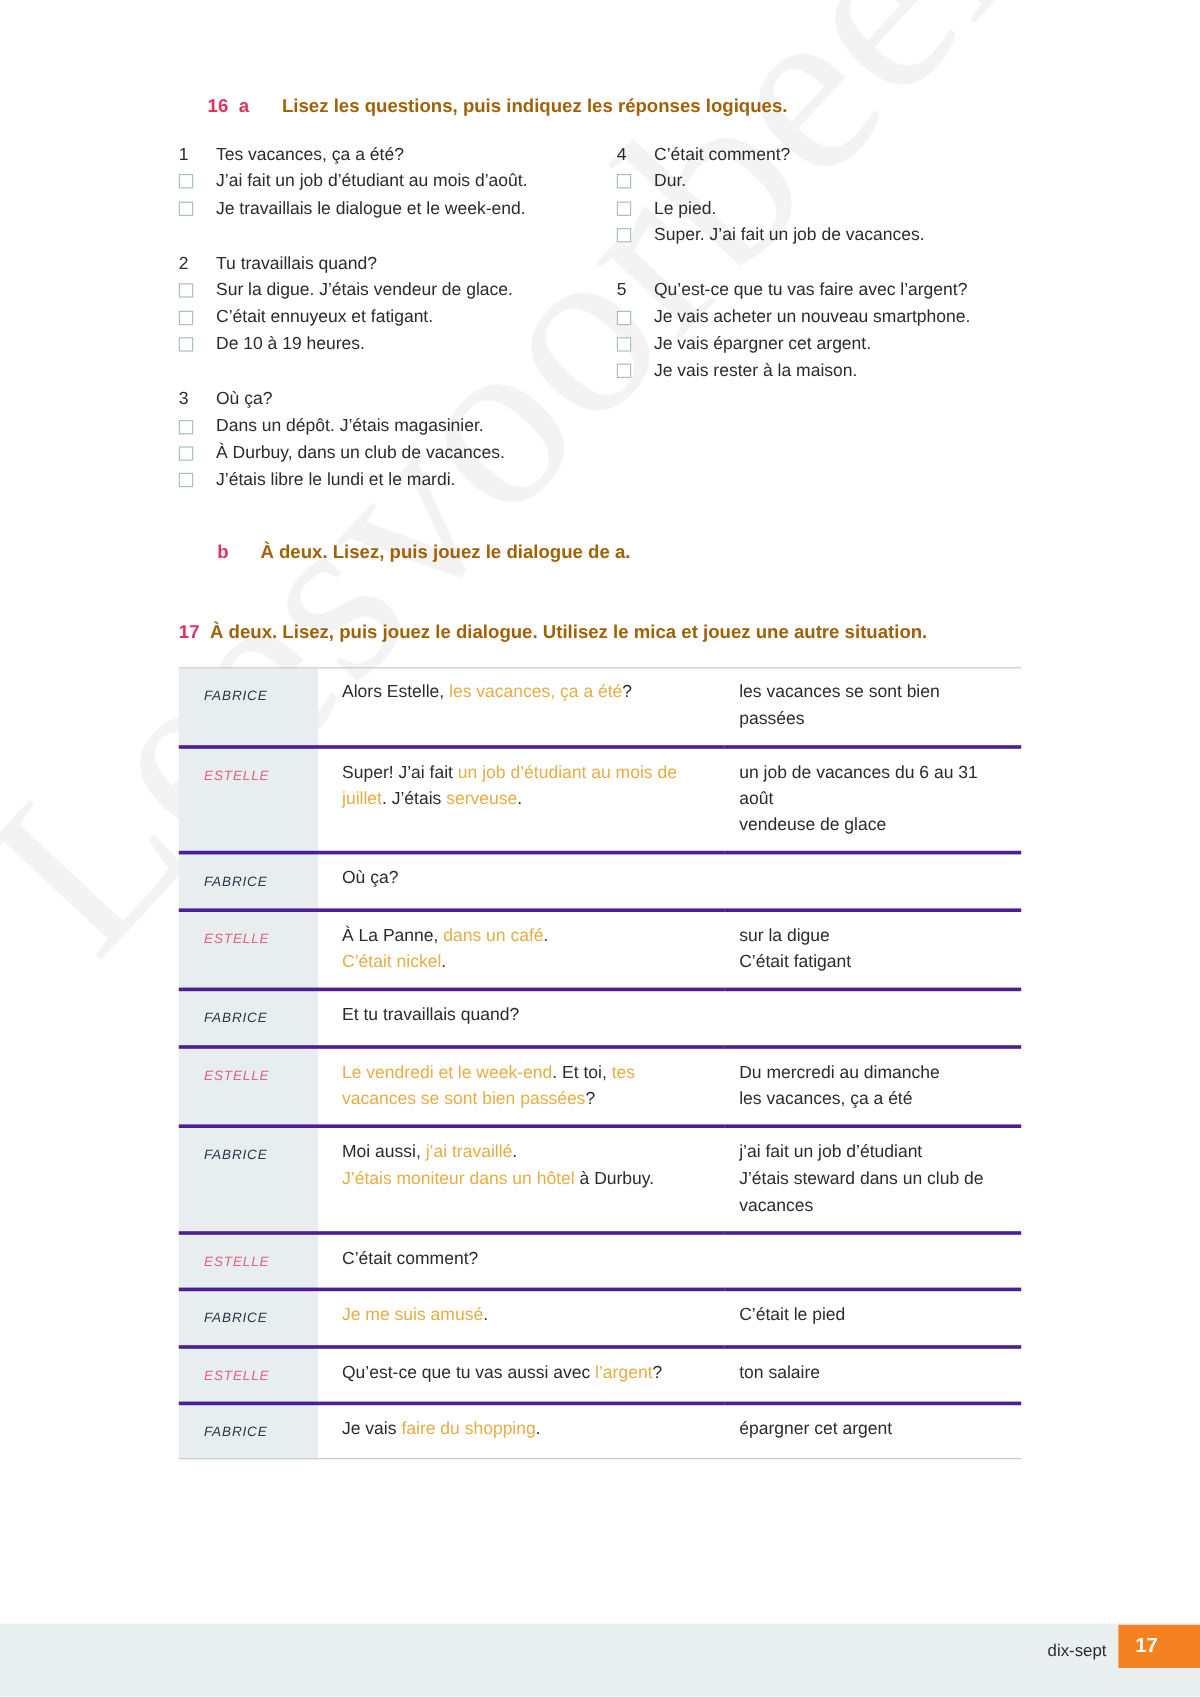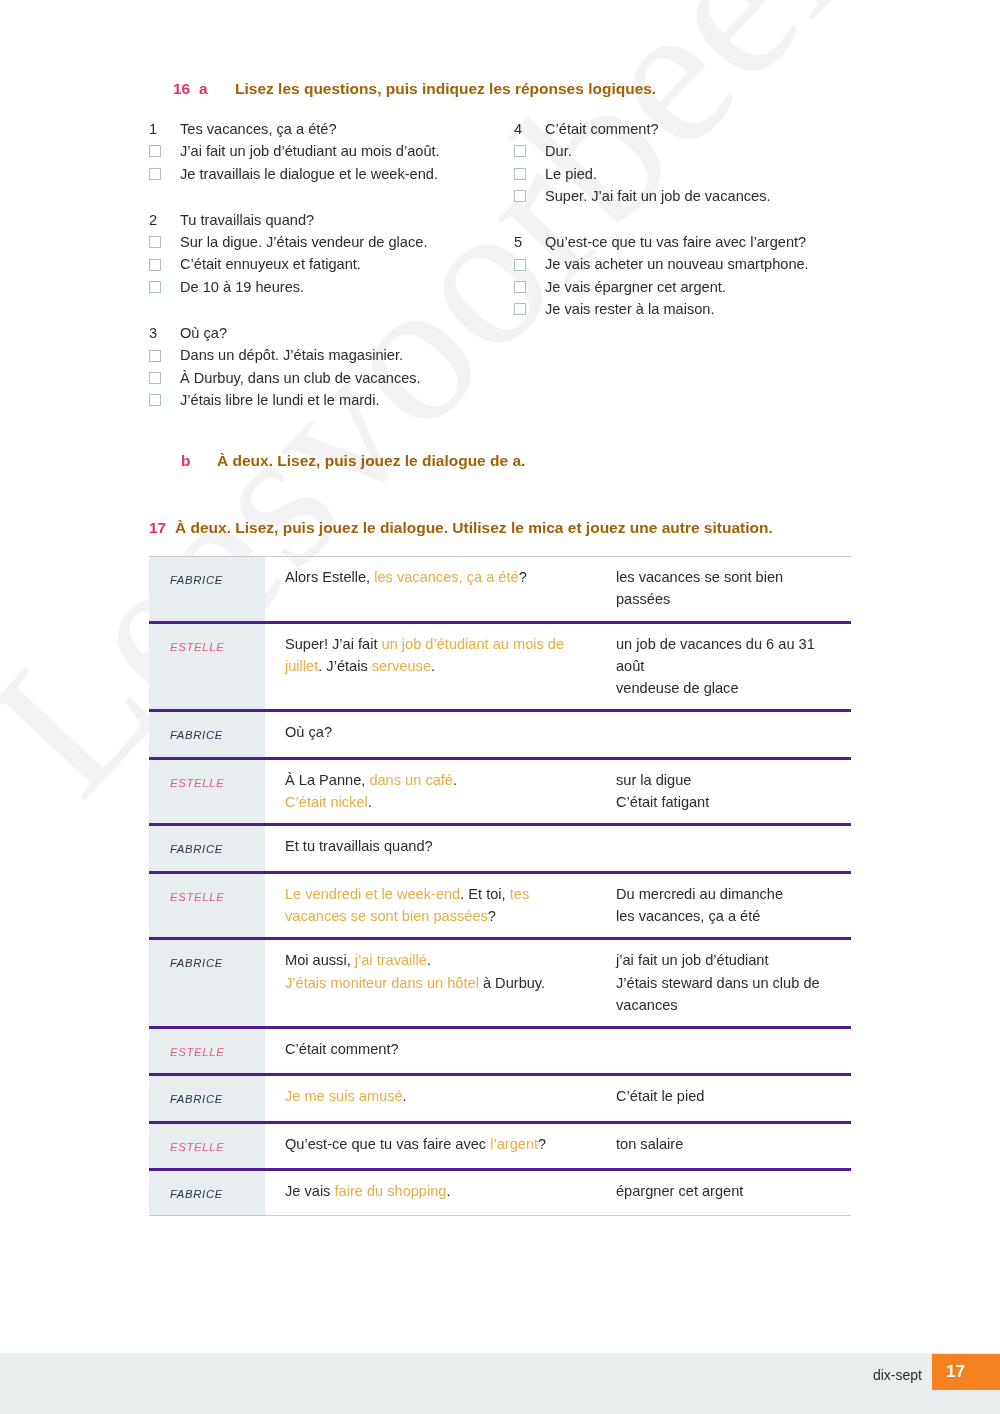--- a/index.html
+++ b/index.html
@@ -425,21 +425,21 @@
         </tr>
         <tr>
           <td class="spk fabrice">FABRICE</td>
           <td class="line"><span class="hl">Je me suis amusé</span><span class="blk">.</span></td>
           <td class="alt">
             <div>C’était le pied</div>
           </td>
         </tr>
         <tr>
           <td class="spk estelle">ESTELLE</td>
-          <td class="line"><span class="blk">Qu’est-ce que tu vas faire avec </span><span class="hl">l’argent</span><span class="blk">?</span></td>
+          <td class="line"><span class="blk">Qu’est-ce que tu vas aussi avec </span><span class="hl">l’argent</span><span class="blk">?</span></td>
           <td class="alt">
             <div>ton salaire</div>
           </td>
         </tr>
         <tr>
           <td class="spk fabrice">FABRICE</td>
           <td class="line"><span class="blk">Je vais </span><span class="hl">faire du shopping</span><span class="blk">.</span></td>
           <td class="alt">
             <div>épargner cet argent</div>
           </td>

